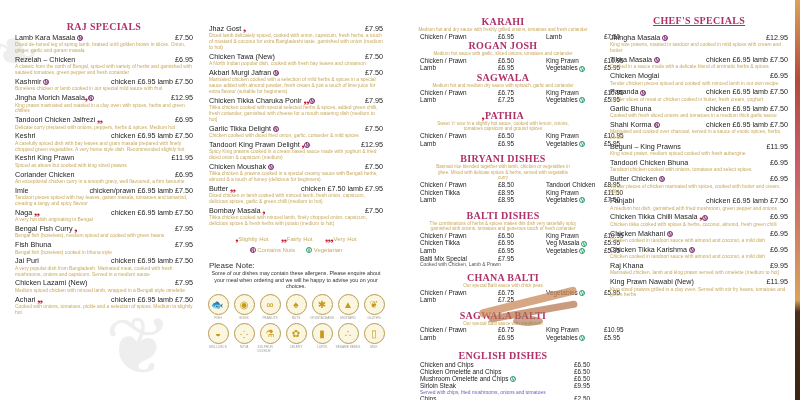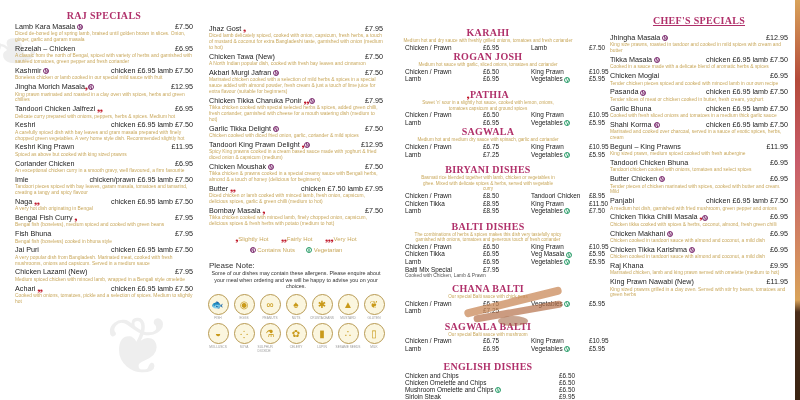--- a/index.html
+++ b/index.html
@@ -27,21 +27,21 @@
   .allergen .lbl { font-size: 3.2px; color: #999; margin-top: 1px; text-transform: uppercase; }
   .swirl { position: absolute; color: #eee; font-size: 90px; font-family: "DejaVu Serif", serif; }
 </style>
 </head>
 <body>
 
 <div class="swirl" style="left:-18px;top:10px;font-size:70px;">❧</div>
 <div class="swirl" style="left:105px;top:300px;font-size:80px;">❦</div>
 
 <div class="page" style="left:15px;width:178px;">
-  <div class="sec-title" style="margin-top:10px;margin-bottom:2px;">RAJ SPECIALS</div>
+  <div class="sec-title" style="margin-top:21px;margin-bottom:2px;">RAJ SPECIALS</div>
 
   <div class="item">
       <div class="row">
         <span><span>Lamb Kara Masala</span> <span class="n-badge">N</span></span>
         <span class="price">£7.50</span>
       </div>
       <div class="desc">Diced de-boned leg of spring lamb, braised until golden brown in slices. Onion, ginger, garlic and garam masala</div>
     </div>
   <div class="item">
       <div class="row">
@@ -272,21 +272,21 @@
         <div class="circ">∴</div>
         <div class="lbl">Sesame Seeds</div>
       </div>
       <div class="allergen">
         <div class="circ">▯</div>
         <div class="lbl">Milk</div>
       </div>
     </div>
 </div>
 
-<div class="page" style="left:393px;width:190px;padding-top:27px;">
+<div class="page" style="left:408px;width:190px;padding-top:16px;">
   <div>
     <div class="sec-title">KARAHI</div>
     <div class="sub">Medium hot and dry sauce with freshly grilled onions, tomatoes and fresh coriander</div>
     <div class="grid">
         <span>Chicken / Prawn</span>
         <span>£6.95</span>
         <span>Lamb</span>
         <span>£7.50</span>
       </div>
   </div>
@@ -297,44 +297,44 @@
         <span>Chicken / Prawn</span>
         <span>£6.50</span>
         <span>King Prawn</span>
         <span>£10.95</span>
         <span>Lamb</span>
         <span>£6.95</span>
         <span>Vegetables <span class="v-badge">V</span></span>
         <span>£5.95</span>
       </div>
   </div>
+  <div>
+    <div class="sec-title">SAGWALA</div>
+    <div class="sub">Medium hot and medium dry sauce with spinach, garlic and coriander</div>
+    <div class="grid">
+        <span>Chicken / Prawn</span>
+        <span>£6.75</span>
+        <span>King Prawn</span>
+        <span>£10.95</span>
+        <span>Lamb</span>
+        <span>£7.25</span>
+        <span>Vegetables <span class="v-badge">V</span></span>
+        <span>£5.95</span>
+      </div>
+  </div>
   <div style="margin-top:6px;">
     <div class="sec-title"><span class="chili">❟</span><span>PATHIA</span></div>
     <div class="sub" style="padding:0 25px;">Sweet 'n' sour in a slightly hot sauce, cooked with lemon, onions, tomatoes capsicum and ground spices</div>
     <div class="grid">
         <span>Chicken / Prawn</span>
         <span>£6.50</span>
         <span>King Prawn</span>
         <span>£10.95</span>
         <span>Lamb</span>
         <span>£6.95</span>
-        <span>Vegetables <span class="v-badge">V</span></span>
-        <span>£5.95</span>
-      </div>
-  </div>
-  <div>
-    <div class="sec-title">SAGWALA</div>
-    <div class="sub">Medium hot and medium dry sauce with spinach, garlic and coriander</div>
-    <div class="grid">
-        <span>Chicken / Prawn</span>
-        <span>£6.75</span>
-        <span>King Prawn</span>
-        <span>£10.95</span>
-        <span>Lamb</span>
-        <span>£7.25</span>
         <span>Vegetables <span class="v-badge">V</span></span>
         <span>£5.95</span>
       </div>
   </div>
   <div style="margin-top:6px;">
     <div class="sec-title">BIRYANI DISHES</div>
     <div class="sub" style="padding:0 25px;">Basmati rice blended together with lamb, chicken or vegetables in ghee. Mixed with delicate spices &amp; herbs, served with vegetable curry</div>
     <div class="grid">
         <span>Chicken / Prawn</span>
         <span>£8.50</span>

